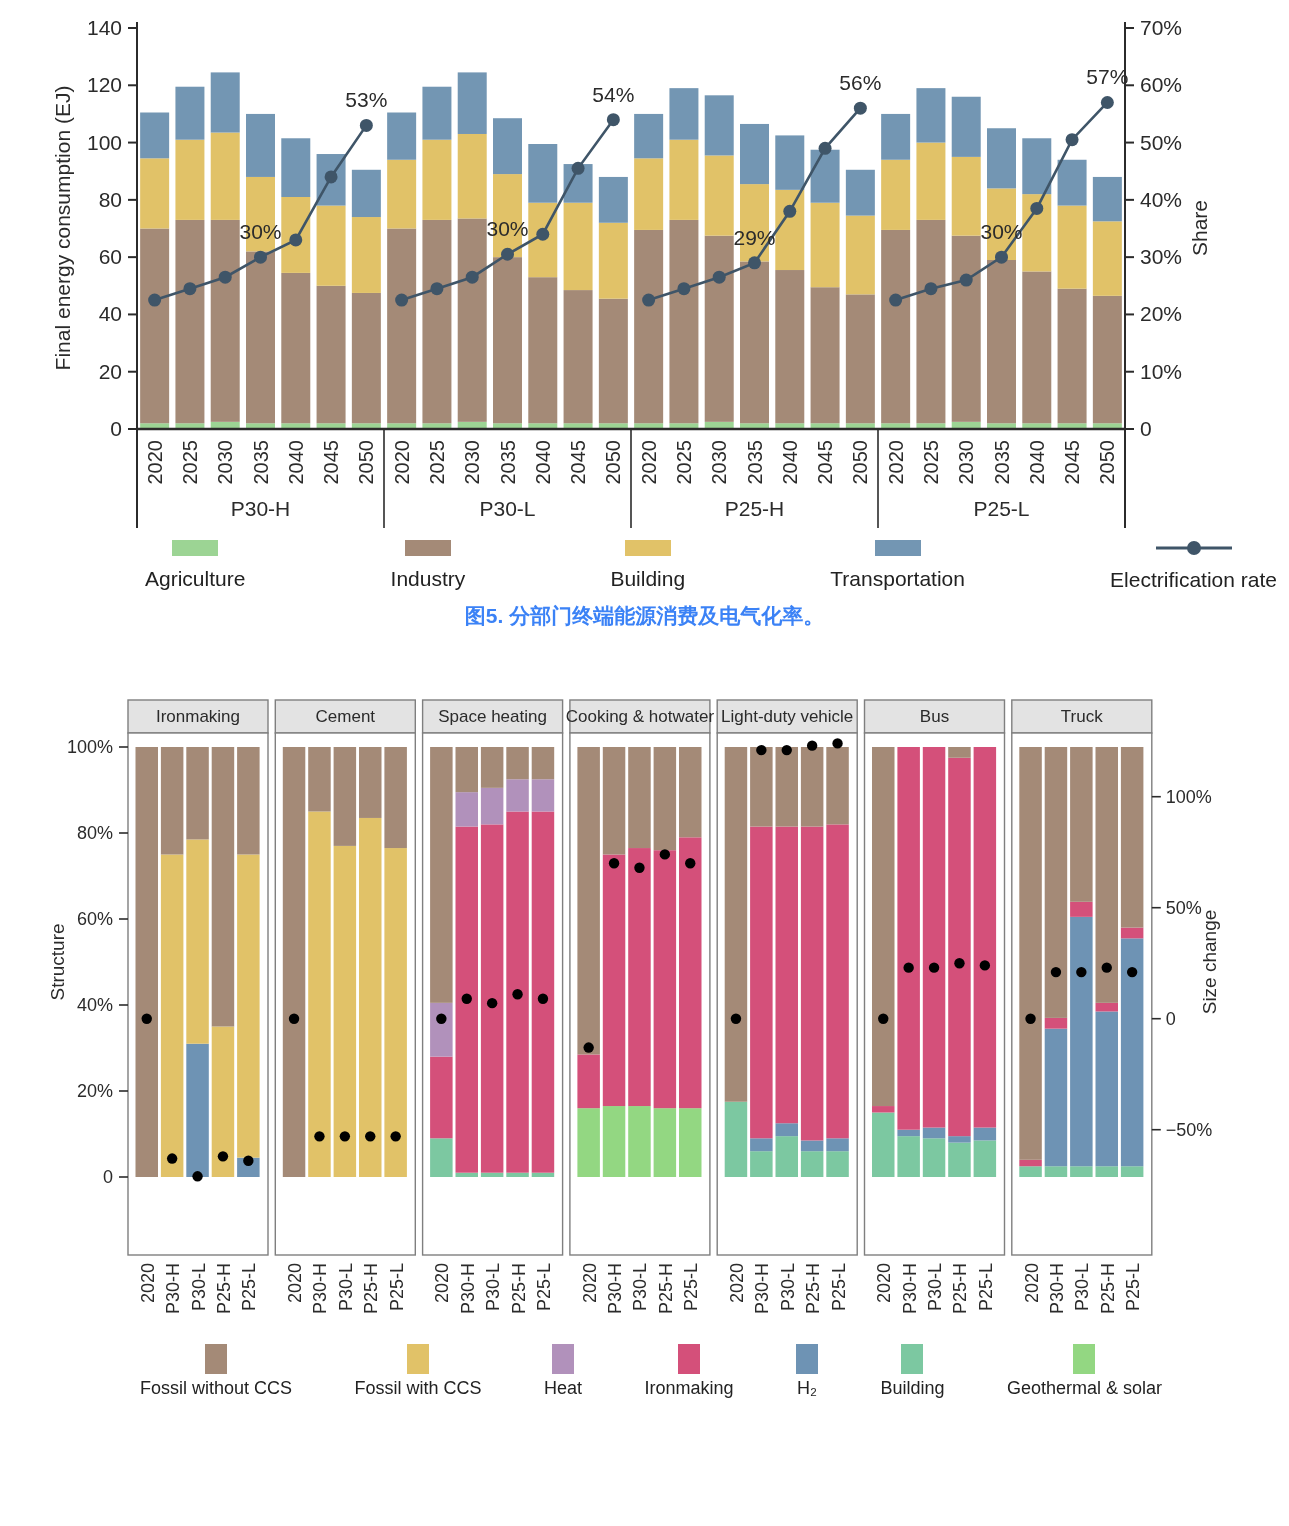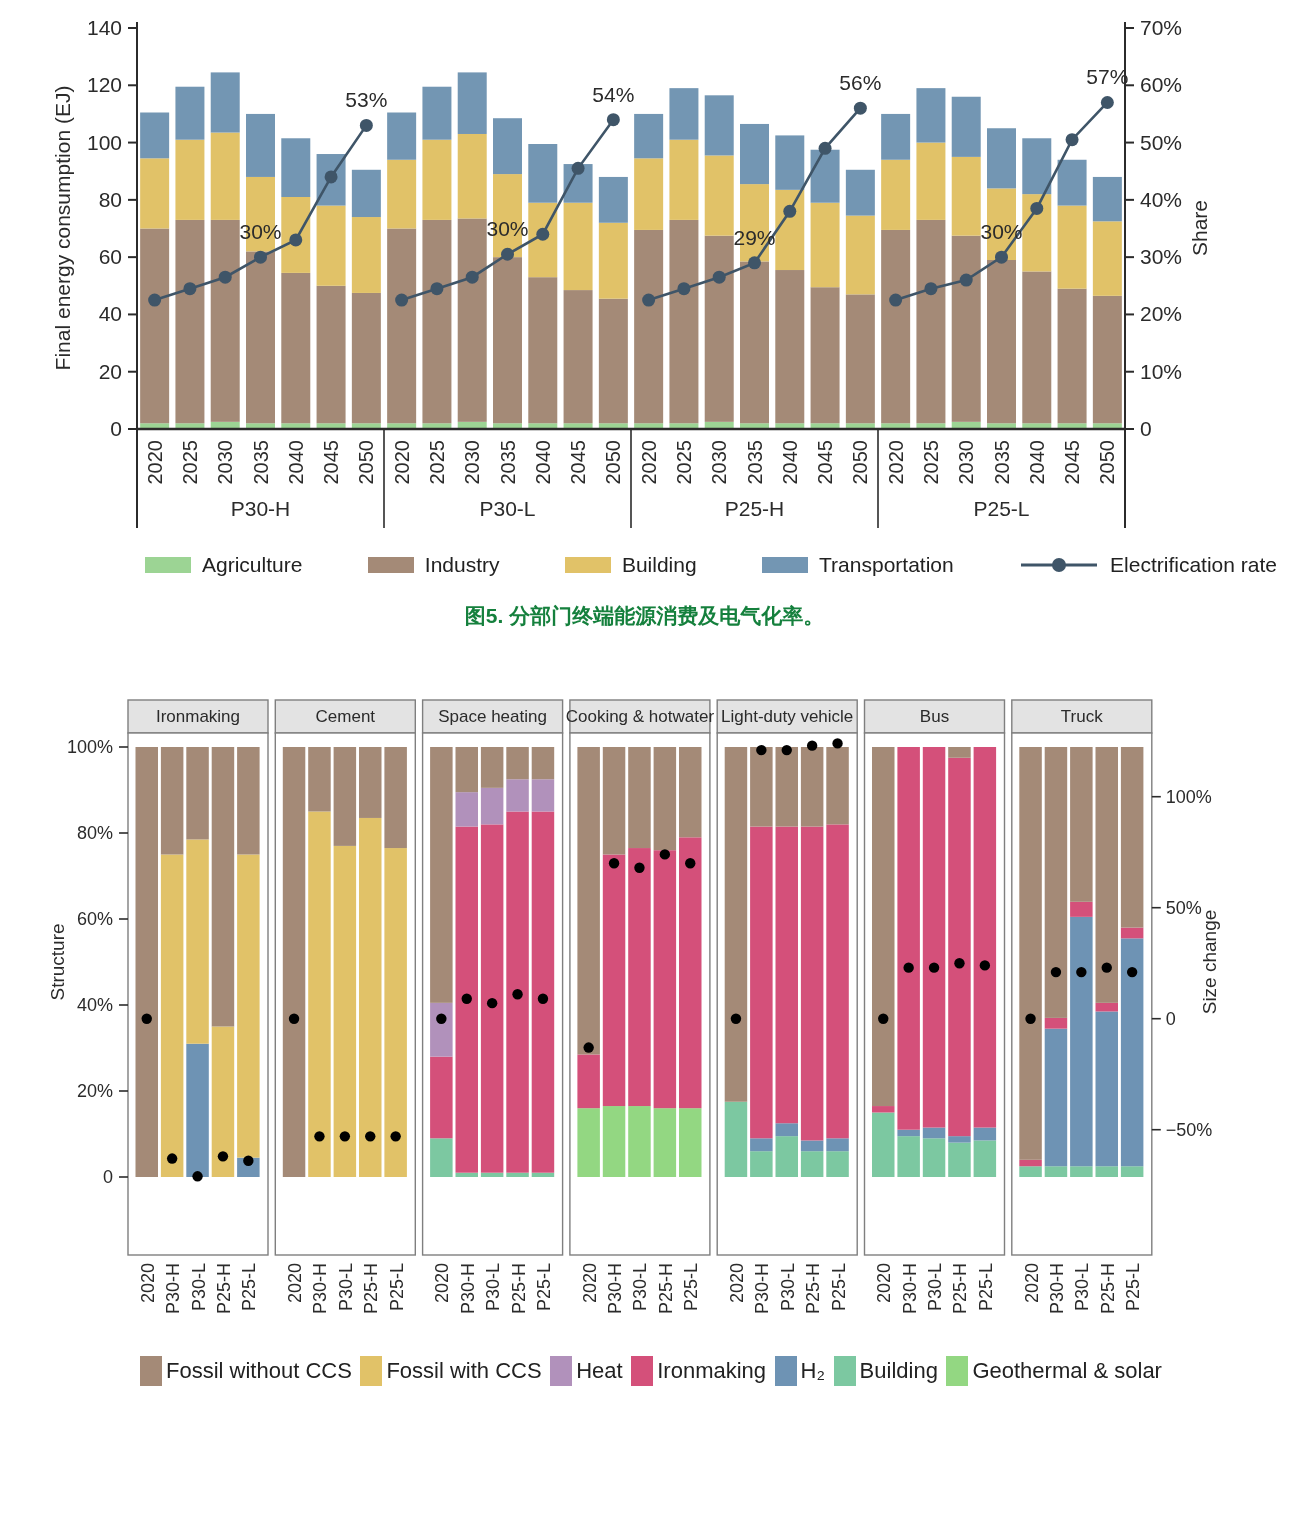--- a/index.html
+++ b/index.html
@@ -2,26 +2,26 @@
 <html><head>
 <meta charset="utf-8">
 <style>
   html,body{margin:0;padding:0;background:#ffffff;}
   body{font-family:"Liberation Sans",sans-serif;}
   .page{position:relative;width:1289px;height:1526px;background:#fff;overflow:hidden;}
   svg text{font-family:"Liberation Sans",sans-serif;fill:#2b2b2b;}
   .legend-row{position:absolute;display:flex;justify-content:space-between;align-items:center;}
   #fig5-legend{top:549px;left:145px;width:1132px;height:32px;}
   #fig6-legend{top:1354px;left:140px;width:1022px;height:34px;}
-  .legend-item{display:flex;align-items:center;gap:11px;font-size:21px;color:#222;white-space:nowrap;}
-  #fig6-legend .legend-item{font-size:22px;gap:4px;}
+  .legend-item{display:flex;align-items:center;gap:11px;font-size:21px;color:#222;white-space:nowrap;flex-direction:column;}
+  #fig6-legend .legend-item{font-size:18px;gap:4px;}
   .sw5{width:46px;height:16px;flex:0 0 auto;}
   .sw6{width:22px;height:30px;flex:0 0 auto;}
   .caption5{position:absolute;top:602px;left:0;width:100%;text-align:center;
-            font-size:21px;font-weight:600;color:#15803d;}
+            font-size:21px;font-weight:600;color:#3b82f6;}
   .caption6{position:absolute;top:1402px;left:42px;width:1215px;
             font-size:21px;font-weight:600;color:#1c74b5;line-height:57px;}
 </style>
 </head>
 <body>
 
 <div class="page">
   <svg id="fig5-svg" width="1289" height="535" viewBox="0 0 1289 535" style="position:absolute;top:0;left:0;">
       <rect x="140.14285714285714" y="423.27142857142854" width="29" height="5.728571428571456" fill="#9cd494"></rect>
       <rect x="140.14285714285714" y="228.5" width="29" height="194.77142857142854" fill="#a48a77"></rect>

